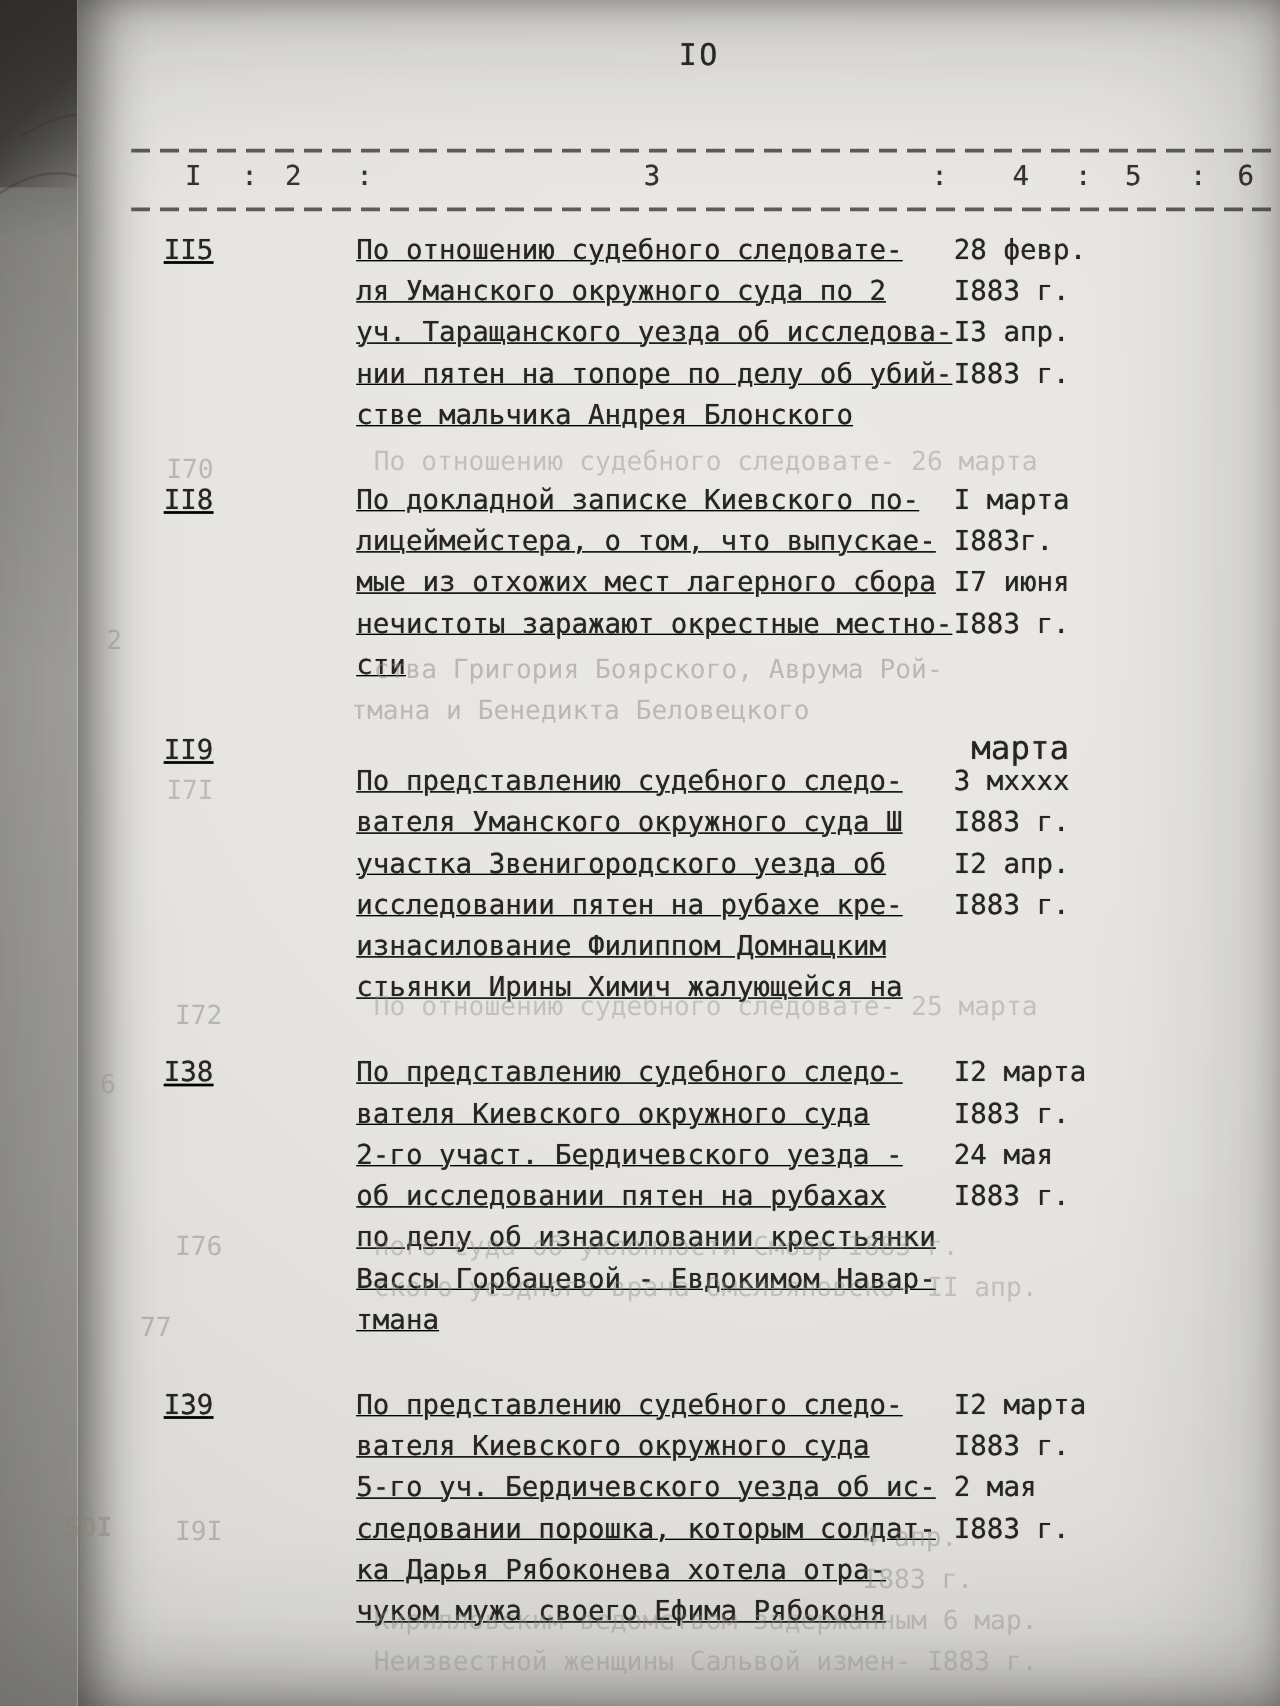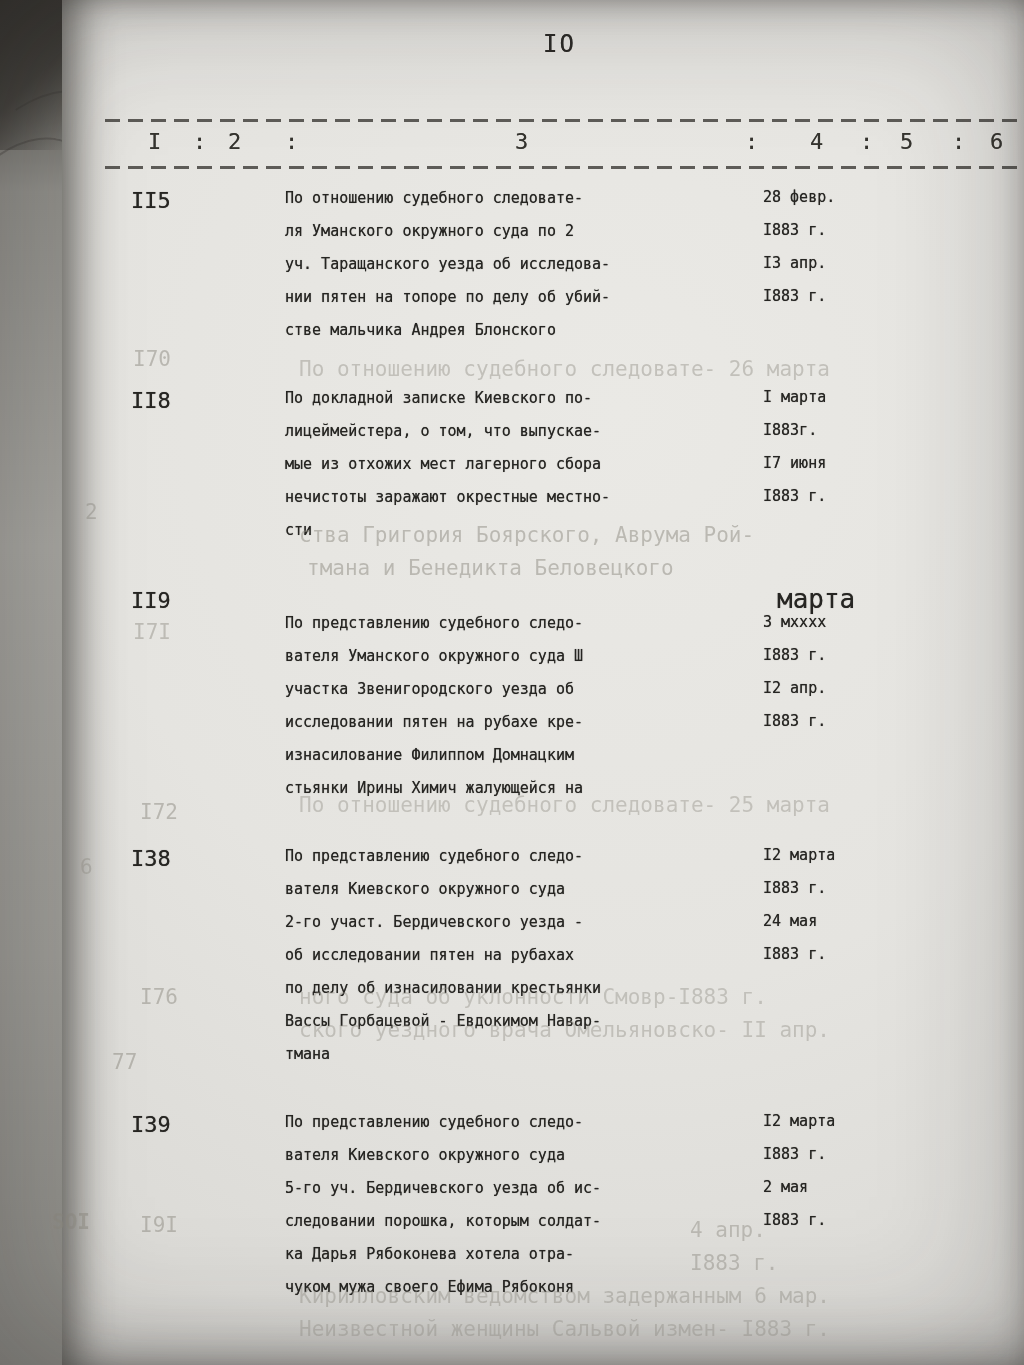--- a/index.html
+++ b/index.html
@@ -50,29 +50,29 @@
   .rule.r1{top:119px;}
   .rule.r2{top:166px;}
 
   .ruler{position:absolute;left:0;top:129px;width:1024px;height:34px;}
   .rcell{
     position:absolute;top:0;font-size:22px;color:#35342f;
     text-shadow:0 0 .6px rgba(53,52,47,.6);
   }
 
   #entries{position:absolute;left:0;top:188px;width:1024px;}
-  .entry{display:flex;padding-left:131px;margin-bottom:35px;}
+  .entry{display:flex;padding-left:131px;margin-bottom:35px;text-decoration:underline;}
   .num{
     width:154px;flex:0 0 154px;font-size:22px;color:#262522;
     text-shadow:0 0 .7px rgba(38,37,34,.75);
   }
   .ebody{flex:1;}
   .line{position:relative;height:33px;white-space:nowrap;}
   .t,.d{
-    font-size:15px;color:#262522;
+    font-size:22px;color:#262522;
     text-shadow:0 0 .7px rgba(38,37,34,.75);
   }
   .d{position:absolute;left:478px;top:0;white-space:nowrap;}
   .noteline{position:relative;height:25px;}
   .noteline .note{font-size:26px;top:-4px;left:492px;}
 
   #ghosts{position:absolute;left:0;top:0;width:1024px;height:1365px;pointer-events:none;}
   .ghost{
     position:absolute;font-size:21px;color:#8e8b82;white-space:nowrap;
     filter:blur(.4px);
@@ -164,25 +164,25 @@
               <div class="line"><span class="t">вателя Киевского окружного суда</span><span class="d">I883 г.</span></div>
               <div class="line"><span class="t">5-го уч. Бердичевского уезда об ис-</span><span class="d">2 мая</span></div>
               <div class="line"><span class="t">следовании порошка, которым солдат-</span><span class="d">I883 г.</span></div>
               <div class="line"><span class="t">ка Дарья Рябоконева хотела отра-</span><span class="d"></span></div>
               <div class="line"><span class="t">чуком мужа своего Ефима Рябоконя</span><span class="d"></span></div>
             </div>
           </div>
         </div>
 
       <div id="ghosts">
-          <span class="ghost" style="left: 133px; top: 347px; opacity: 0.5;">I70</span>
+          <span class="ghost" style="left: 133px; top: 363px; opacity: 0.5;">I70</span>
           <span class="ghost" style="left: 299px; top: 357px; opacity: 0.42;">По отношению судебного следовате- 26 марта</span>
           <span class="ghost" style="left: 85px; top: 500px; opacity: 0.45;">2</span>
           <span class="ghost" style="left: 299px; top: 523px; opacity: 0.5; text-align: center;">ства Григория Боярского, Аврума Рой-</span>
-          <span class="ghost" style="left: 307px; top: 556px; opacity: 0.5;">тмана и Бенедикта Беловецкого</span>
+          <span class="ghost" style="left: 281px; top: 556px; opacity: 0.5;">тмана и Бенедикта Беловецкого</span>
           <span class="ghost" style="left: 133px; top: 620px; opacity: 0.45;">I7I</span>
           <span class="ghost" style="left: 80px; top: 855px; opacity: 0.4;">6</span>
           <span class="ghost" style="left: 140px; top: 800px; opacity: 0.5;">I72</span>
           <span class="ghost" style="left: 299px; top: 793px; opacity: 0.4;">По отношению судебного следовате- 25 марта</span>
           <span class="ghost" style="left: 140px; top: 985px; opacity: 0.5;">I76</span>
           <span class="ghost" style="left: 299px; top: 985px; opacity: 0.4;">ного суда об уклонности Смовр-I883 г.</span>
           <span class="ghost" style="left: 299px; top: 1018px; opacity: 0.4;">ского уездного врача Омельяновско- II апр.</span>
           <span class="ghost" style="left: 76px; top: 1050px; opacity: 0.5; margin-left: 36px;">77</span>
           <span class="ghost" style="left: 52px; top: 1210px; opacity: 0.5; font-weight: bold;">SOI</span>
           <span class="ghost" style="left: 140px; top: 1213px; opacity: 0.5;">I9I</span>

